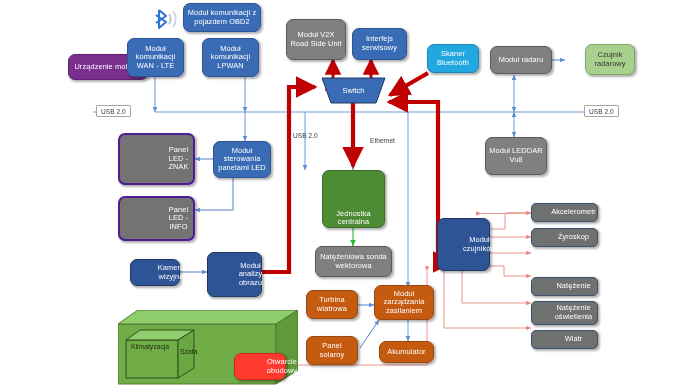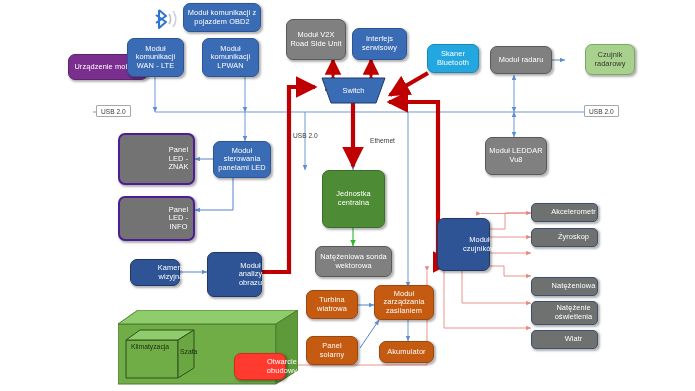--- a/index.html
+++ b/index.html
@@ -10,21 +10,21 @@
         font-size:7.4px;letter-spacing:.1px;
         box-shadow:1.5px 1.5px 2.2px rgba(0,0,0,.30);}
   .node span{display:block;padding:0 2px;}
   .blue{background:#2e5496;border:1px solid #1f3864;padding-left:32px;}
   .lightblue{background:#3a6cb5;border:1px solid #2e5496;}
   .cyan{background:#22a7e0;border:1px solid #1a86b5;}
   .purple{background:#7a2f8f;border:1px solid #5d2370;margin-top:48px;}
   .gray{background:#808080;border:1px solid #5a5a5a;}
   .graysensor{background:#6f7070;border:1px solid #3d5070;border-radius:5px;padding-left:18px;}
   .yellow{background:#737373;border:2px solid #4c1d95;padding-left:44px;}
-  .green{background:#4e8b35;border:1px solid #3d6d2a;}
+  .green{background:#4e8b35;border:1px solid #3d6d2a;align-items:flex-end;}
   .greenlight{background:#a9d18e;border:1px solid #7fa866;color:#333;margin-left:20px;}
   .orange{background:#c55a11;border:1px solid #9c4710;}
   .red{background:#ff3b2f;border:1px solid #d32a20;padding-left:44px;}
   .lbl{position:absolute;font-size:6.6px;color:#3a3a3a;background:#fff;
        border:1px solid #a6a6a6;padding:1.5px 4px;border-radius:1px;white-space:nowrap;}
   .plainlbl{position:absolute;font-size:6.6px;color:#3a3a3a;background:transparent;
        border:0;padding:0;white-space:nowrap;}
   svg.wires{position:absolute;left:0;top:0;width:695px;height:391px;pointer-events:none;}
   .bticon{position:absolute;}
   .cabinet{position:absolute;}
@@ -239,21 +239,21 @@
     <span>Otwarcie obudowy</span>
   </div>
 
   <div class="node graysensor" style="left:531px;top:203px;width:67px;height:19px;z-index:5">
     <span>Akcelerometr</span>
   </div>
   <div class="node graysensor" style="left:531px;top:228px;width:67px;height:19px;z-index:5">
     <span>Żyroskop</span>
   </div>
   <div class="node graysensor" style="left:531px;top:277px;width:67px;height:19px;z-index:5">
-    <span>Natężeniowa</span>
+    <span>Natężenie</span>
   </div>
   <div class="node graysensor" style="left:531px;top:301px;width:67px;height:24px;z-index:5">
     <span>Natężenie oświetlenia</span>
   </div>
   <div class="node graysensor" style="left:531px;top:330px;width:67px;height:19px;z-index:5">
     <span>Wiatr</span>
   </div>
 
   <div class="lbl" style="left:96px;top:105px;z-index:6">USB 2.0</div>
   <div class="lbl" style="left:584px;top:105px;z-index:6">USB 2.0</div>

